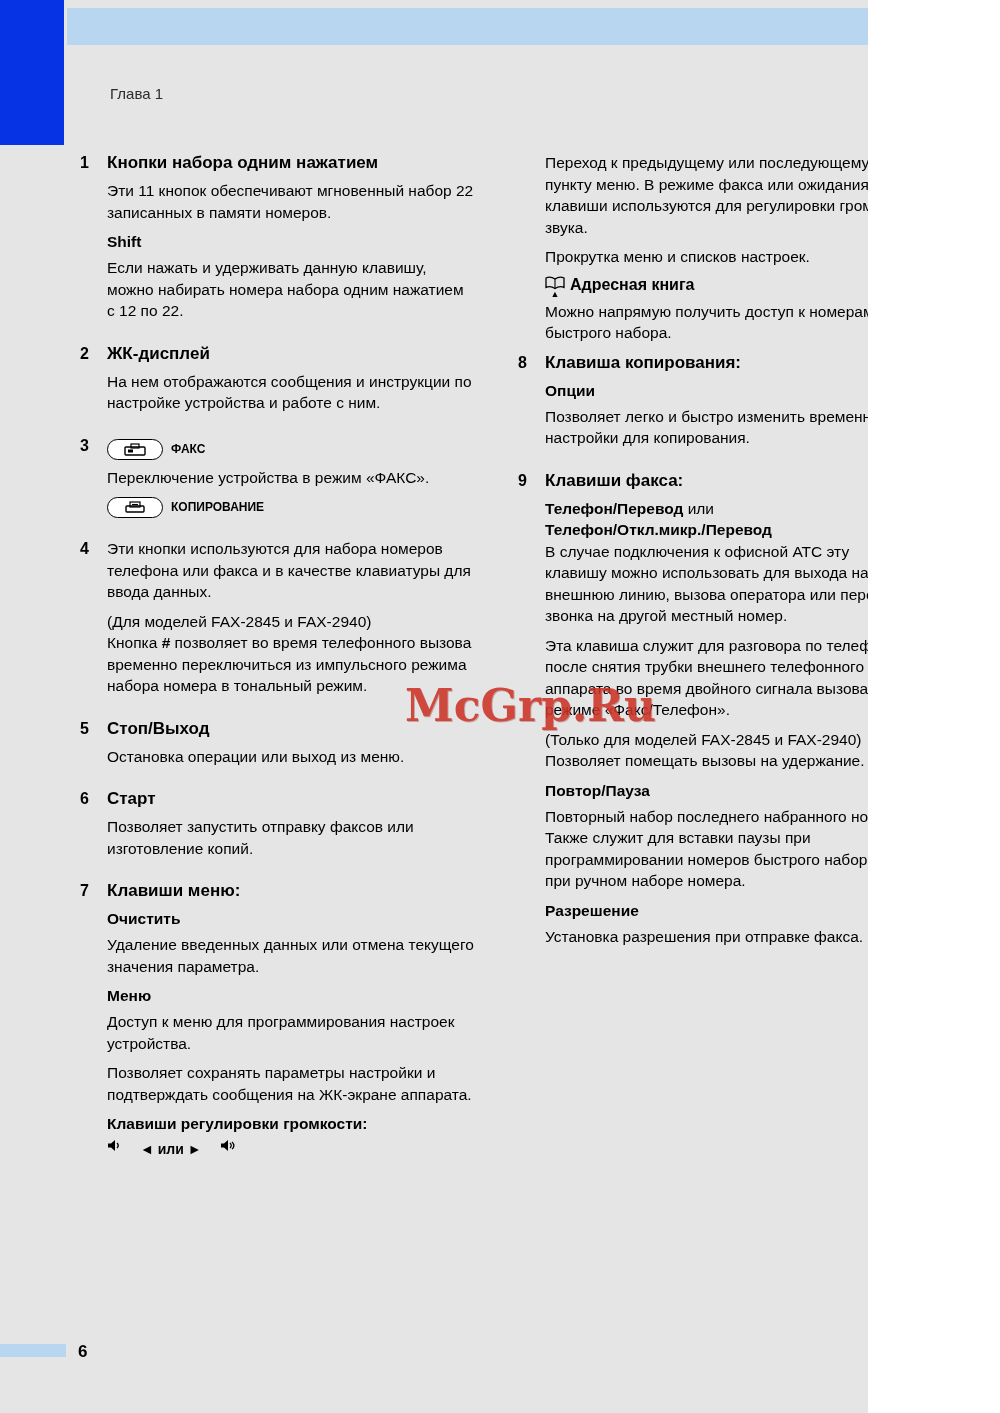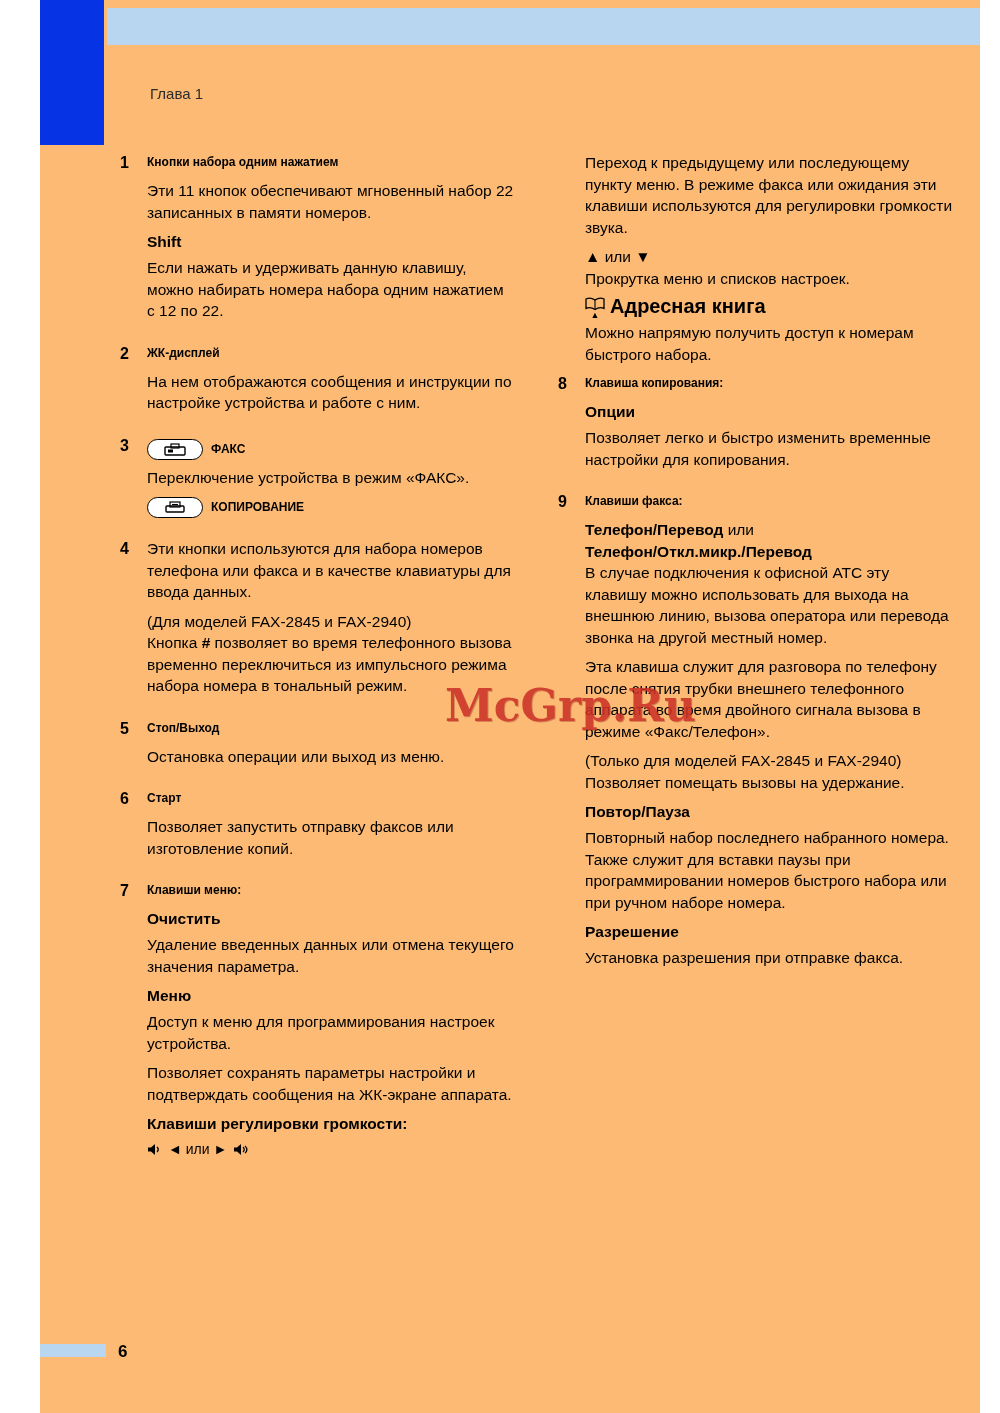--- a/index.html
+++ b/index.html
@@ -2,55 +2,55 @@
 <html style="--corner_blue: #0634e4; --bar_blue: #b9d6f1; --watermark_red: #cc3327;"><head>
 <meta charset="utf-8">
 <style>
   * { margin:0; padding:0; box-sizing:border-box; }
   html,body { background:#ffffff; }
   body {
     width:1000px; height:1413px;
     font-family:"Liberation Sans", sans-serif;
     color:#000;
   }
-  .page { position:relative; width:940px; height:1413px; background:#fdba74; overflow:hidden;margin-left:40px; }
+  .page { position:relative; width:868px; height:1413px; background:#e5e5e5; overflow:hidden; }
 
   .corner-block { position:absolute; left:0; top:0; width:64px; height:145px; background:var(--corner_blue,#0634e4); }
   .top-bar { position:absolute; left:67px; top:8px; right:0; height:37px; background:var(--bar_blue,#b9d6f1); }
   .chapter { position:absolute; left:110px; top:85px; font-size:15px; color:#2b2b2b; }
 
   .col { position:absolute; top:152px; font-size:15.5px; line-height:21.5px; }
   .col-left  { left:80px;  width:394px; }
   .col-right { left:518px; width:396px; }
 
   .item { display:flex; margin-bottom:13px; }
   .num { width:27px; flex:none; font-weight:bold; font-size:16px; }
   .body { flex:1; min-width:0; }
   .cont { margin-left:27px; }
 
-  h3 { font-size:12px; font-weight:bold; margin:0 0 7px 0; line-height:21px; }
+  h3 { font-size:17px; font-weight:bold; margin:0 0 7px 0; line-height:21px; }
   h4 { font-size:15.5px; font-weight:bold; margin:2px 0 5px 0; line-height:21px; }
   p  { margin:0 0 8px 0; }
   p.tight { margin-bottom:0; }
   .b { font-weight:bold; }
 
   .mode-row { display:flex; align-items:center; margin:4px 0 7px 0; }
   .pill {
     display:inline-flex; align-items:center; justify-content:center;
     width:56px; height:21px; border:1.7px solid #000; border-radius:11px;
     margin-right:8px; flex:none; background:#fff;
   }
   .mode-label { font-weight:bold; font-size:12px; }
 
   .ab-head { display:flex; align-items:flex-start; margin:2px 0 2px 0; }
   .ab-stack { display:inline-flex; flex-direction:column; align-items:center; margin-right:5px; flex:none; }
   .ab-tri { font-size:9px; line-height:9px; }
-  .ab-label { font-weight:bold; font-size:20px; line-height:18px;text-align:right; }
-
-  .vol-row { display:flex; align-items:center; gap:6px; margin-top:4px; }
+  .ab-label { font-weight:bold; font-size:16px; line-height:18px;text-align:right; }
+
+  .vol-row { display:flex; align-items:flex-start; gap:18px; margin-top:4px;font-weight:bold; }
   .vol-text { font-size:14px; }
 
   .watermark {
     position:absolute; left:405px; top:683px;
     font-family:"DejaVu Serif", serif;
     font-weight:bold;
     font-size:44px; line-height:46px;
     color:var(--watermark_red,#cc3327);
     opacity:0.88;
     text-shadow:1px 1px 0 rgba(120,20,10,0.35);
@@ -173,21 +173,20 @@
         </div>
       </div>
     </div>
 
   </div>
 
   <div class="col col-right">
 
     <div class="cont">
       <p>Переход к предыдущему или последующему пункту меню. В режиме факса или ожидания эти клавиши используются для регулировки громкости звука.</p>
-      <p class="tight">▲ или ▼</p>
       <p>Прокрутка меню и списков настроек.</p>
 
       <div class="ab-head">
         <span class="ab-stack">
           <svg class="icon-svg" width="20" height="14" viewBox="0 0 20 14">
             <path d="M10 3 C7 1, 3 1, 1 2 L1 11.5 C3 10.5, 7 10.5, 10 12.5 C13 10.5, 17 10.5, 19 11.5 L19 2 C17 1, 13 1, 10 3 Z" fill="none" stroke="#000" stroke-width="1.3"></path>
             <line x1="10" y1="3" x2="10" y2="12.5" stroke="#000" stroke-width="1.1"></line>
           </svg>
           <span class="ab-tri">▲</span>
         </span>

